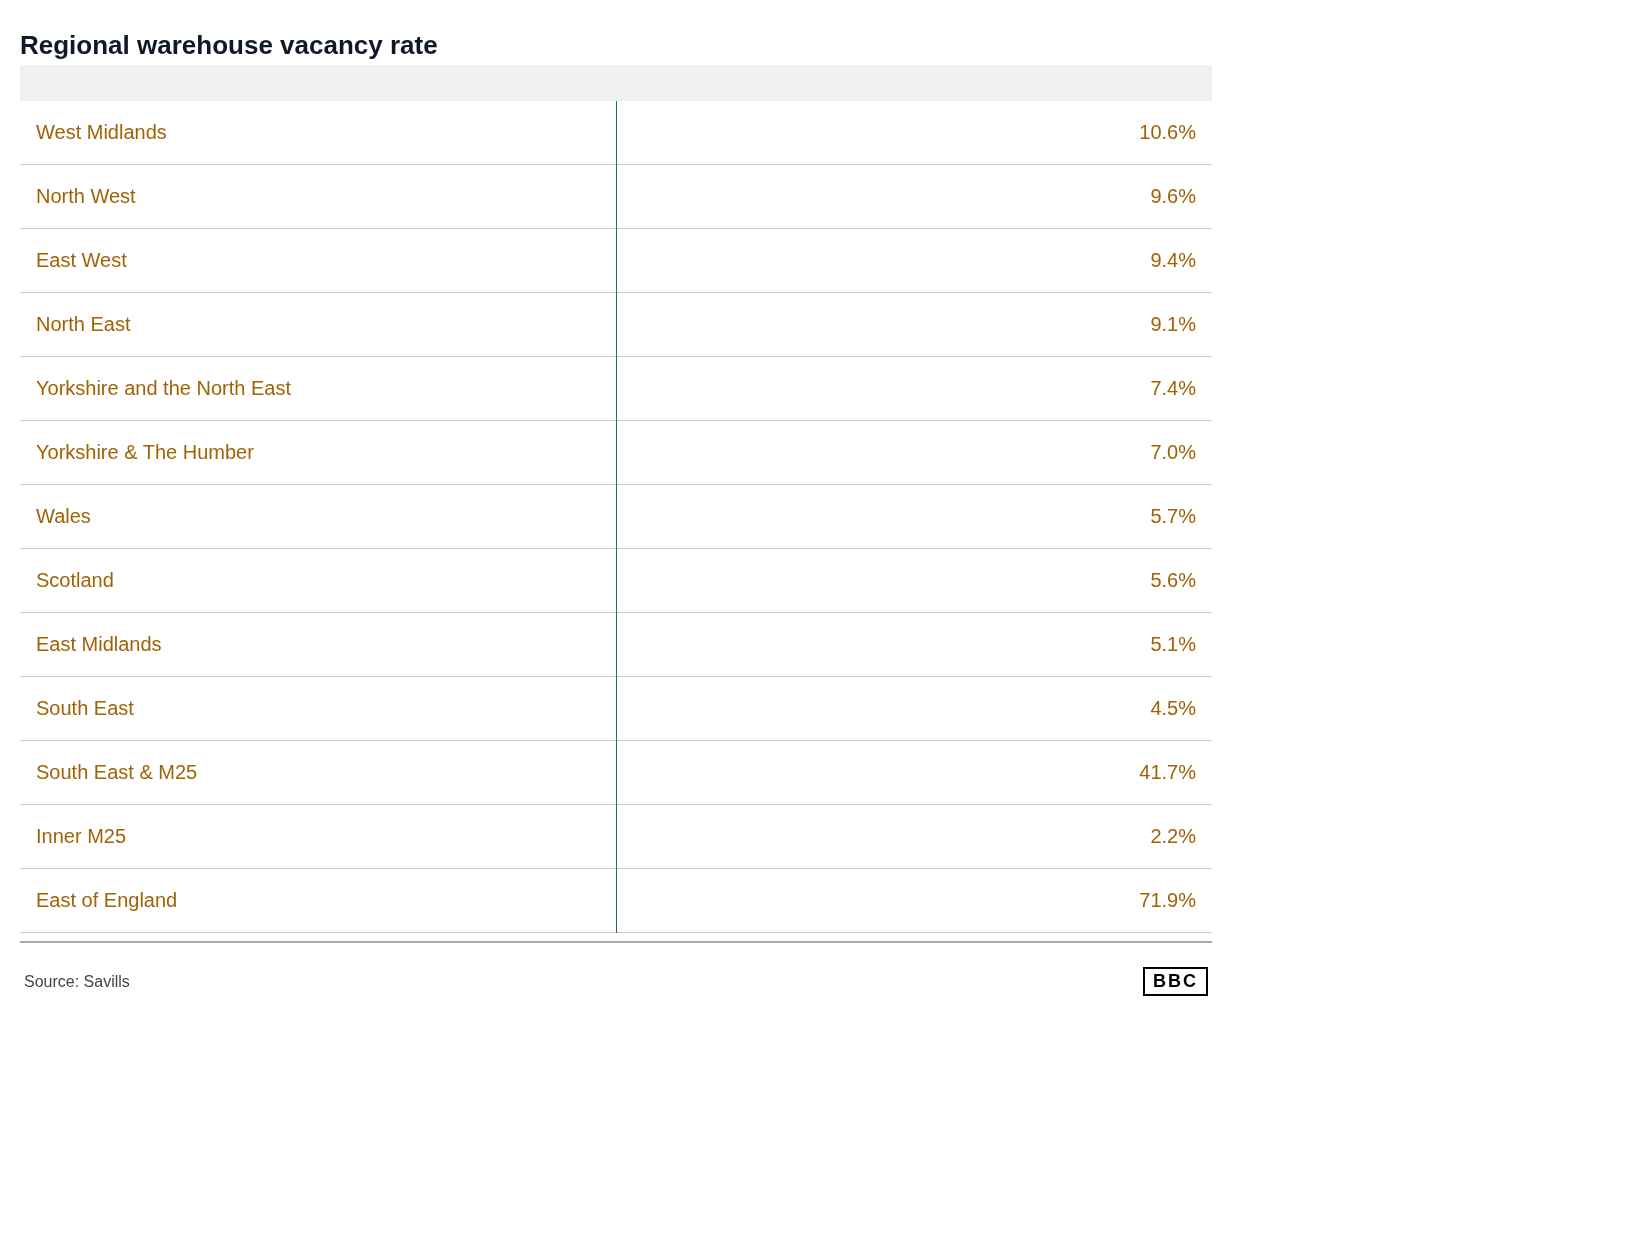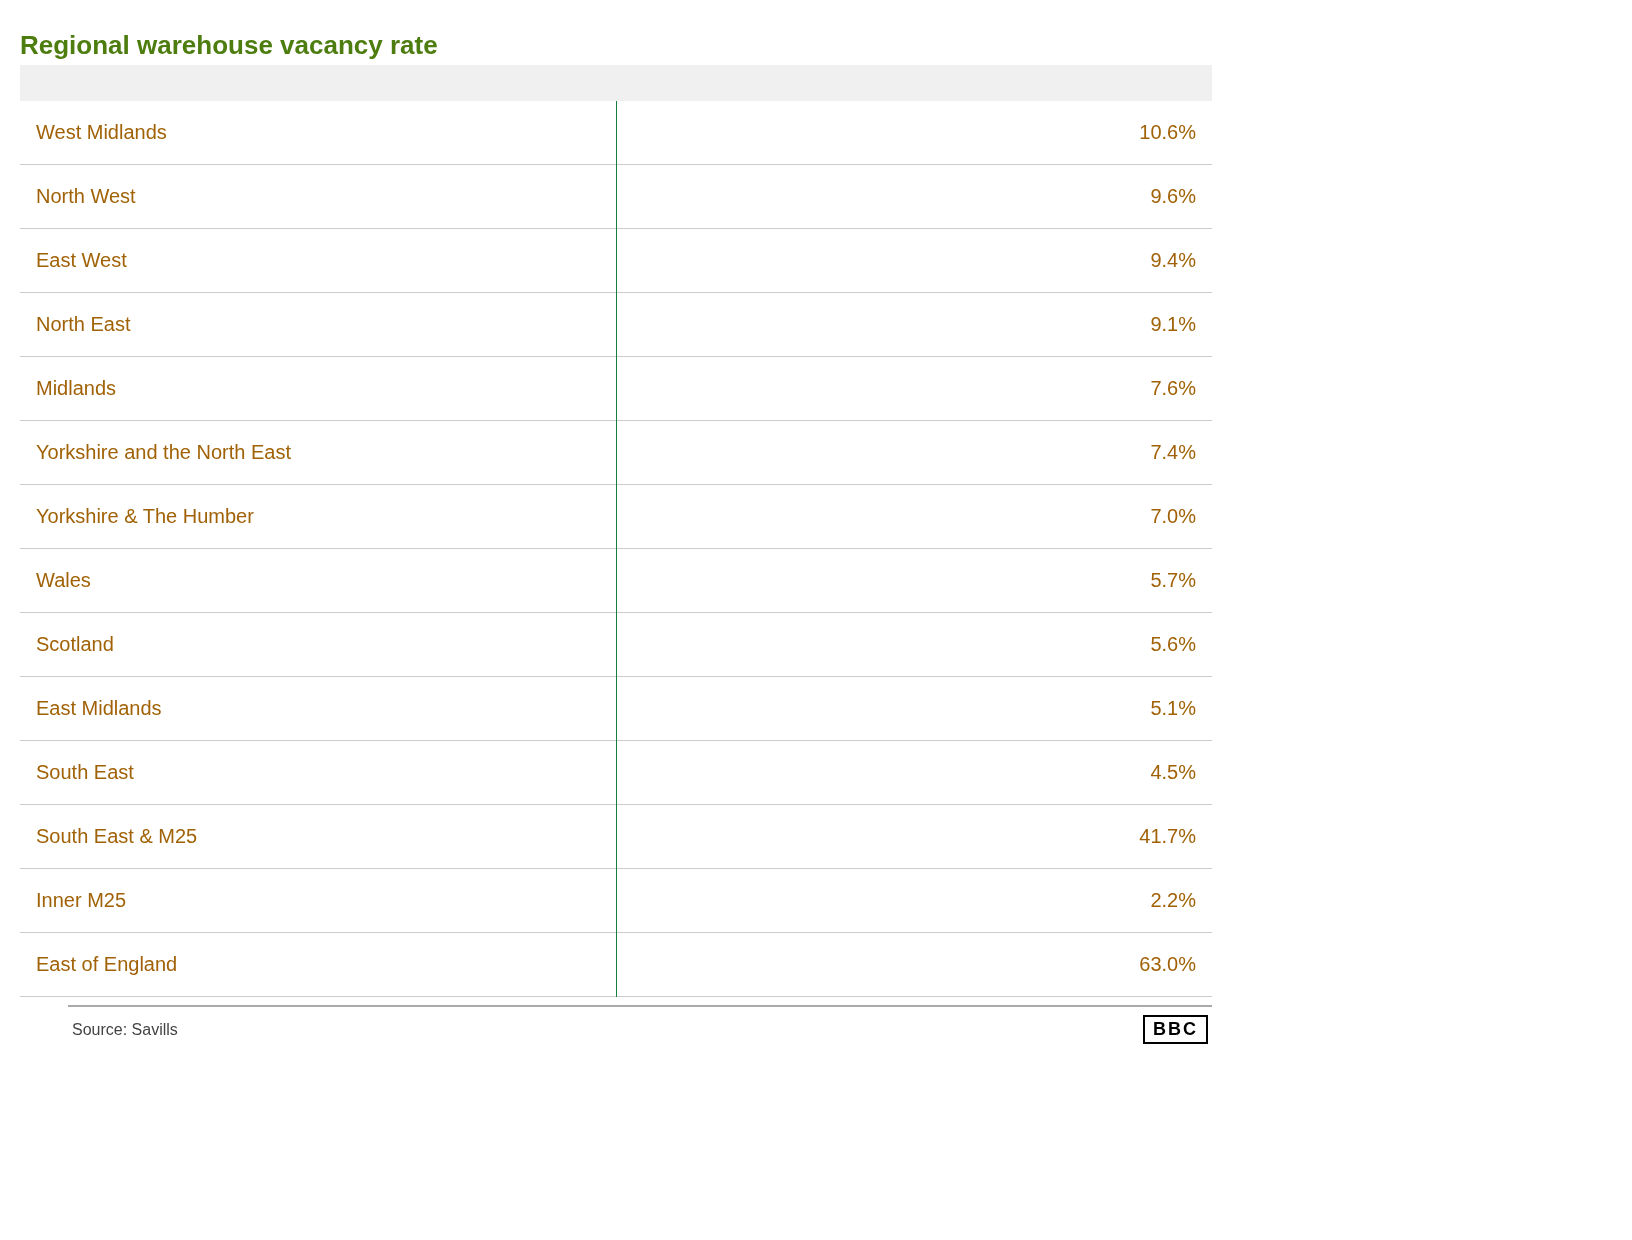--- a/index.html
+++ b/index.html
@@ -17,21 +17,21 @@
     }
 
     .chart-container {
       width: 100%;
       background: #ffffff;
     }
 
     .chart-title {
       font-size: 26px;
       font-weight: bold;
-      color: #4d7c0f;
+      color: #0f172a;
       margin-bottom: 4px;
     }
 
     .chart-subtitle {
       font-size: 20px;
       color: #444444;
       margin-bottom: 16px;
     }
 
     .header-bar {
@@ -66,23 +66,22 @@
       text-align: right;
       padding-right: 16px;
       border-left: 1px solid #15803d;
     }
 
     .footer {
       display: flex;
       justify-content: space-between;
       align-items: center;
       margin-top: 8px;
-      padding: 8px 4px;
+      padding: 24px 4px;
       border-top: 2px solid #aaaaaa;
-      margin-left: 48px;
     }
 
     .source-text {
       font-size: 16px;
       color: #444444;
     }
 
     .bbc-logo {
       font-size: 18px;
       font-weight: bold;
@@ -110,24 +109,20 @@
         </tr>
         <tr>
           <td class="region-name">East West</td>
           <td class="region-value">9.4%</td>
         </tr>
         <tr>
           <td class="region-name">North East</td>
           <td class="region-value">9.1%</td>
         </tr>
         <tr>
-          <td class="region-name">Midlands</td>
-          <td class="region-value">7.6%</td>
-        </tr>
-        <tr>
           <td class="region-name">Yorkshire and the North East</td>
           <td class="region-value">7.4%</td>
         </tr>
         <tr>
           <td class="region-name">Yorkshire &amp; The Humber</td>
           <td class="region-value">7.0%</td>
         </tr>
         <tr>
           <td class="region-name">Wales</td>
           <td class="region-value">5.7%</td>
@@ -147,21 +142,21 @@
         <tr>
           <td class="region-name">South East &amp; M25</td>
           <td class="region-value">41.7%</td>
         </tr>
         <tr>
           <td class="region-name">Inner M25</td>
           <td class="region-value">2.2%</td>
         </tr>
         <tr>
           <td class="region-name">East of England</td>
-          <td class="region-value">63.0%</td>
+          <td class="region-value">71.9%</td>
         </tr>
       </tbody>
   </table>
   <div class="footer">
     <span class="source-text">Source: Savills</span>
     <span class="bbc-logo">BBC</span>
   </div>
 </div>
 
 </body></html>

